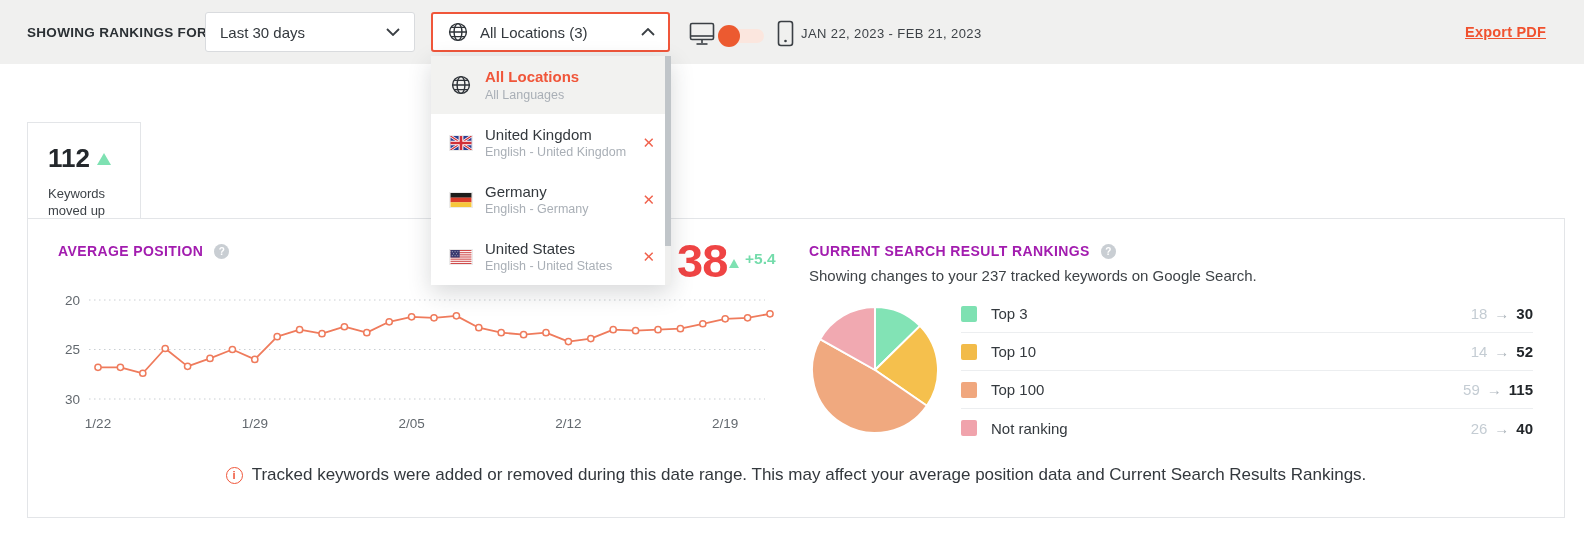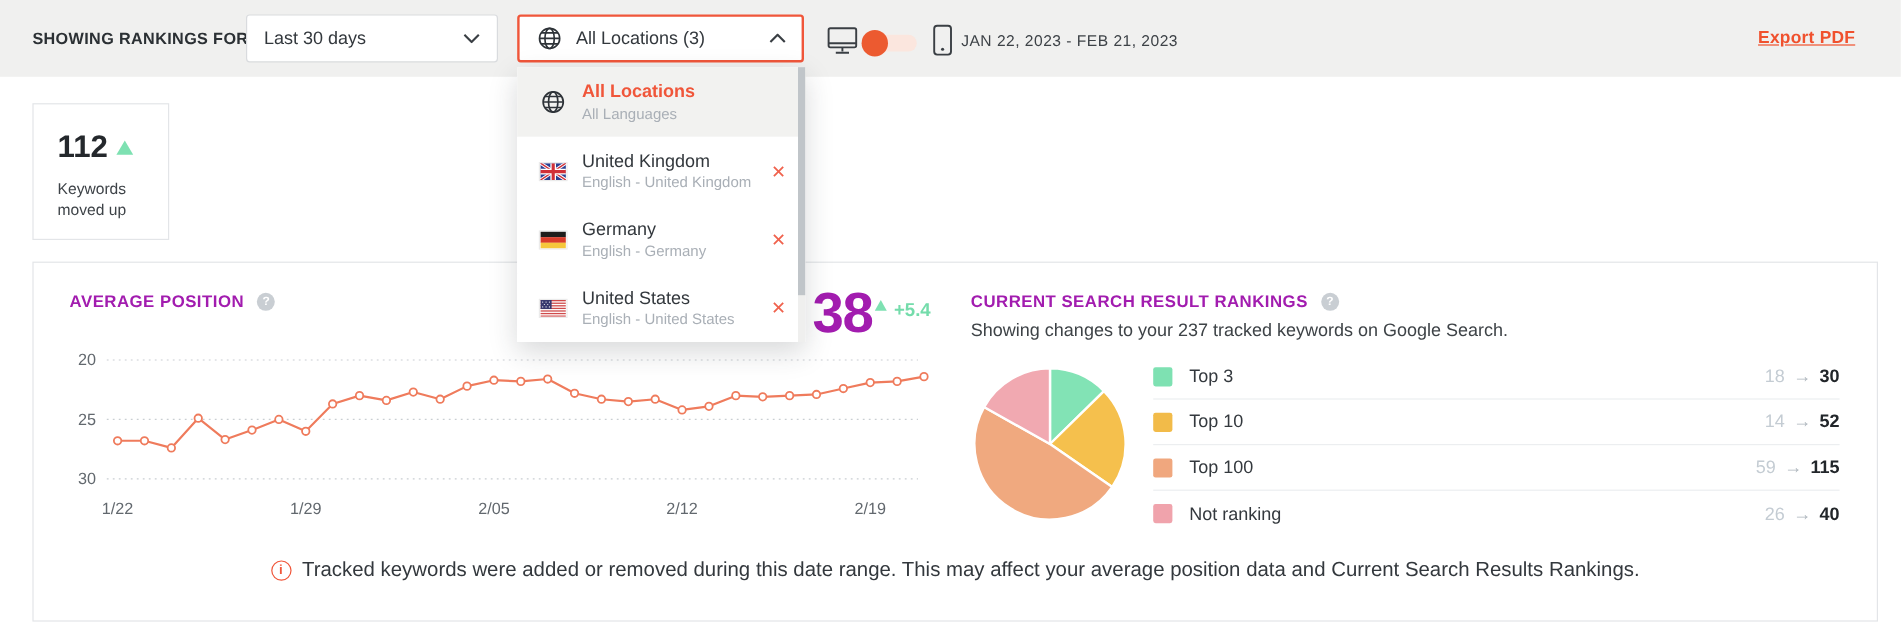--- a/index.html
+++ b/index.html
@@ -36,40 +36,40 @@
   .dd-title { font-size:15px; color:#33383d; line-height:1.15; }
   .dd-row.selected .dd-title { color:#f0563a; font-weight:bold; }
   .dd-sub { font-size:12.5px; color:#a9afb6; margin-top:2px; }
   .dd-x { flex:none; margin:0 16px 0 6px; font-size:15px; color:#f0624d; cursor:pointer; }
   .dd-scroll { position:absolute; right:0; top:0; width:6px; height:100%; background:#efefee; }
   .dd-thumb { position:absolute; right:0; top:0; width:6px; height:190px; background:#c0c5c9; }
   .flag { display:block; border:0.5px solid rgba(0,0,0,.08); }
 
   
   .cards { position:absolute; left:27px; top:86px; display:flex; gap:10px; }
-  .card { width:114px; height:114px; background:#fff; border:1px solid #e3e5e8; padding:20px 10px 0 20px; }
+  .card { width:114px; height:114px; background:#fff; border:1px solid #e3e5e8; padding:20px 10px 0 20px;margin-top:36px; }
   .card-num { font-size:26px; font-weight:bold; color:#24282c; display:flex; align-items:center; gap:7px; }
   .card-label { margin-top:11px; font-size:13px; line-height:1.32; color:#3e4348; }
   .tri-up { width:0; height:0; border-left:7px solid transparent; border-right:7px solid transparent;
     border-bottom:12px solid #7ee1b2; }
   .tri-down { width:0; height:0; border-left:7px solid transparent; border-right:7px solid transparent;
     border-top:12px solid #f29aa3; }
   .tri-up.sm { border-left-width:5.5px; border-right-width:5.5px; border-bottom-width:9px; }
 
   
   .panel { position:absolute; left:27px; top:218px; width:1538px; height:300px;
     background:#fff; border:1px solid #e3e5e8; }
   .sec-header { position:absolute; display:flex; align-items:center; gap:11px; }
   .sec-title { font-size:14px; font-weight:bold; letter-spacing:.4px; color:#a21caf; }
   .help { width:15px; height:15px; border-radius:50%; background:#c9ced3; color:#fff; font-size:10px;
     font-weight:bold; display:flex; align-items:center; justify-content:center; cursor:pointer; }
   .avg-header { left:30px; top:24px; }
   .big-num { position:absolute; left:649px; top:18px; font-size:47px; font-weight:bold;
-    line-height:1; color:#a21caf; letter-spacing:-1px; }
-  .big-change { position:absolute; left:701px; top:31px; display:flex; align-items:flex-start; gap:6px; }
+    line-height:1; color:#ef4444; letter-spacing:-1px; }
+  .big-change { position:absolute; left:701px; top:31px; display:flex; align-items:flex-end; gap:6px; }
   .big-change-val { font-size:15.5px; font-weight:bold; color:#74dcab; }
   .rank { position:absolute; left:781px; top:0; width:756px; height:100%; }
   .rank-header { left:0; top:24px; }
   .rank-sub { position:absolute; left:0; top:48px; font-size:15px; color:#3e4347; }
   .pie { position:absolute; left:1px; top:86px; }
   .legend { position:absolute; left:152px; top:76px; width:572px; }
   .legend-row { height:38px; display:flex; align-items:center; }
   .legend-row.line { border-bottom:1px solid #eceef0; }
   .swatch { width:16px; height:16px; border-radius:2px; margin-right:14px; flex:none; }
   .legend-label { font-size:15px; color:#34393e; }

